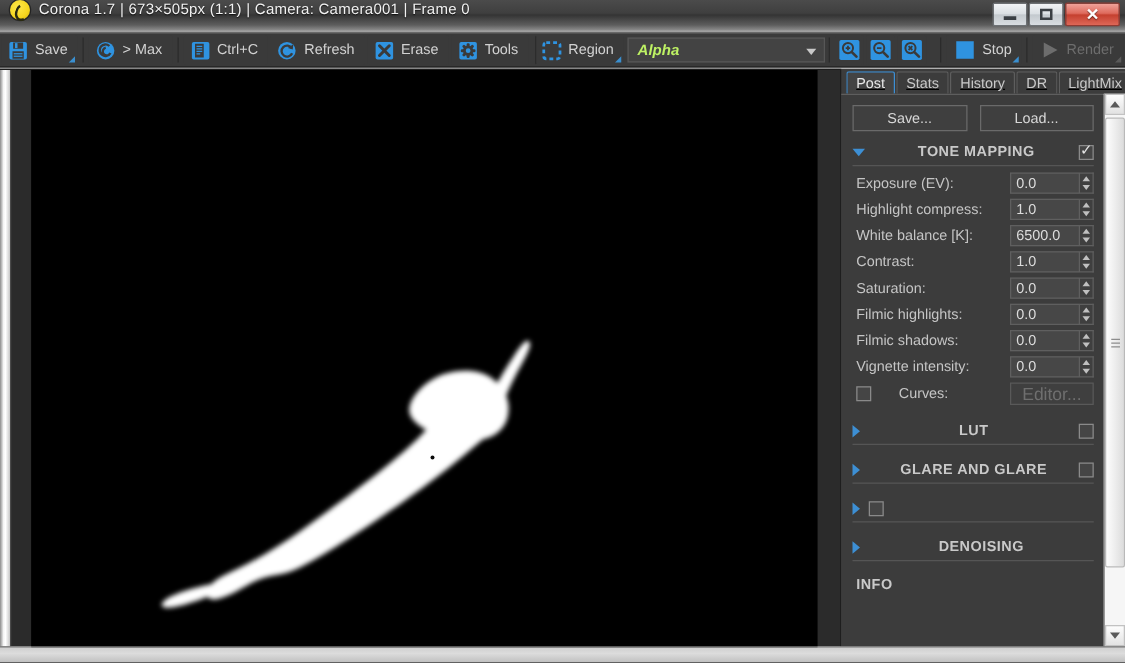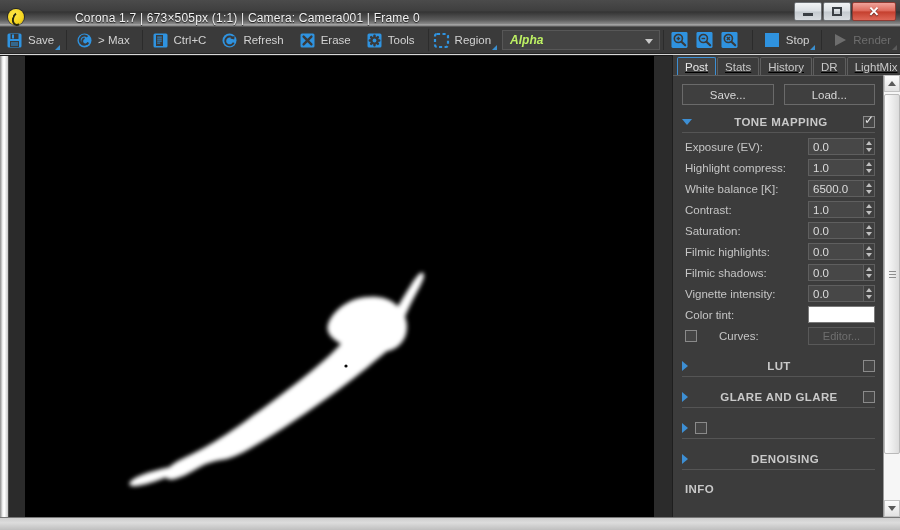--- a/index.html
+++ b/index.html
@@ -16,23 +16,22 @@
     padding: 0;
   }
 
   
   .titlebar {
     position: absolute; left: 0; top: 0;
     width: 900px; height: 26px;
     background: linear-gradient(to bottom,
         #4b4b4b 0%, #3f3f3f 42%, #343434 48%,
         #5d5d5d 80%, #8d8d8d 97%, #c8c8c8 100%);
-    display: flex; align-items: flex-end;
+    display: flex; align-items: flex-start;
     border-bottom: 1px solid #8e8e8e;
-    gap: 44px;
   }
   .title-logo {
     width: 16px; height: 16px; margin-left: 8px; margin-right: 7px;
     border-radius: 50%;
     background: radial-gradient(circle at 40% 35%, #ffe84a 0%, #f5d51e 60%, #c9a900 100%);
     position: relative; flex: none;
     box-shadow: 0 0 0 1px rgba(0,0,0,.45);
   }
   .title-logo::before {
     content: ""; position: absolute; left: 4px; top: 3px;
@@ -265,21 +264,21 @@
     background: #ffffff;
     border: 1px solid #7a7a7a;
   }
   .curves-row { display: flex; align-items: center; height: 20px; margin-top: 2px; gap: 16px; }
   .curves-row .chk { margin-right: 6px; margin-left: 3px; }
   .curves-label { font-size: 11.5px; color: #c5c5c5; flex: 1; }
   .editor-btn {
     width: 67px; height: 18px;
     border: 1px solid #595959;
     background: #3f3f3f;
-    color: #6f6f6f; font-size: 11px;
+    color: #6f6f6f; font-size: 14px;
     display: flex; align-items: center; justify-content: center;
   }
   .collapsed-sec { margin-top: 12px; }
   .info-head {
     font-size: 11.5px; font-weight: bold; color: #c9c9c9;
     letter-spacing: .4px; margin-top: 13px; padding-left: 3px;
   }
 
   
   .panel-scroll {
@@ -636,24 +635,20 @@
             </span>
         </div>
         <div class="field-row">
           <span class="field-label">Vignette intensity:</span>
           <span class="spin">0.0</span>
           <span class="spin-arrows">
               <i class="up"></i>
               <i class="down"></i>
             </span>
         </div>
-        <div class="field-row">
-          <span class="field-label">Color tint:</span>
-          <span class="swatch"></span>
-        </div>
         <div class="curves-row">
           <span class="chk"></span>
           <span class="curves-label">Curves:</span>
           <span class="editor-btn">
             <span>Editor...</span>
           </span>
         </div>
       </div>
 
       <div class="section-head collapsed-sec">

